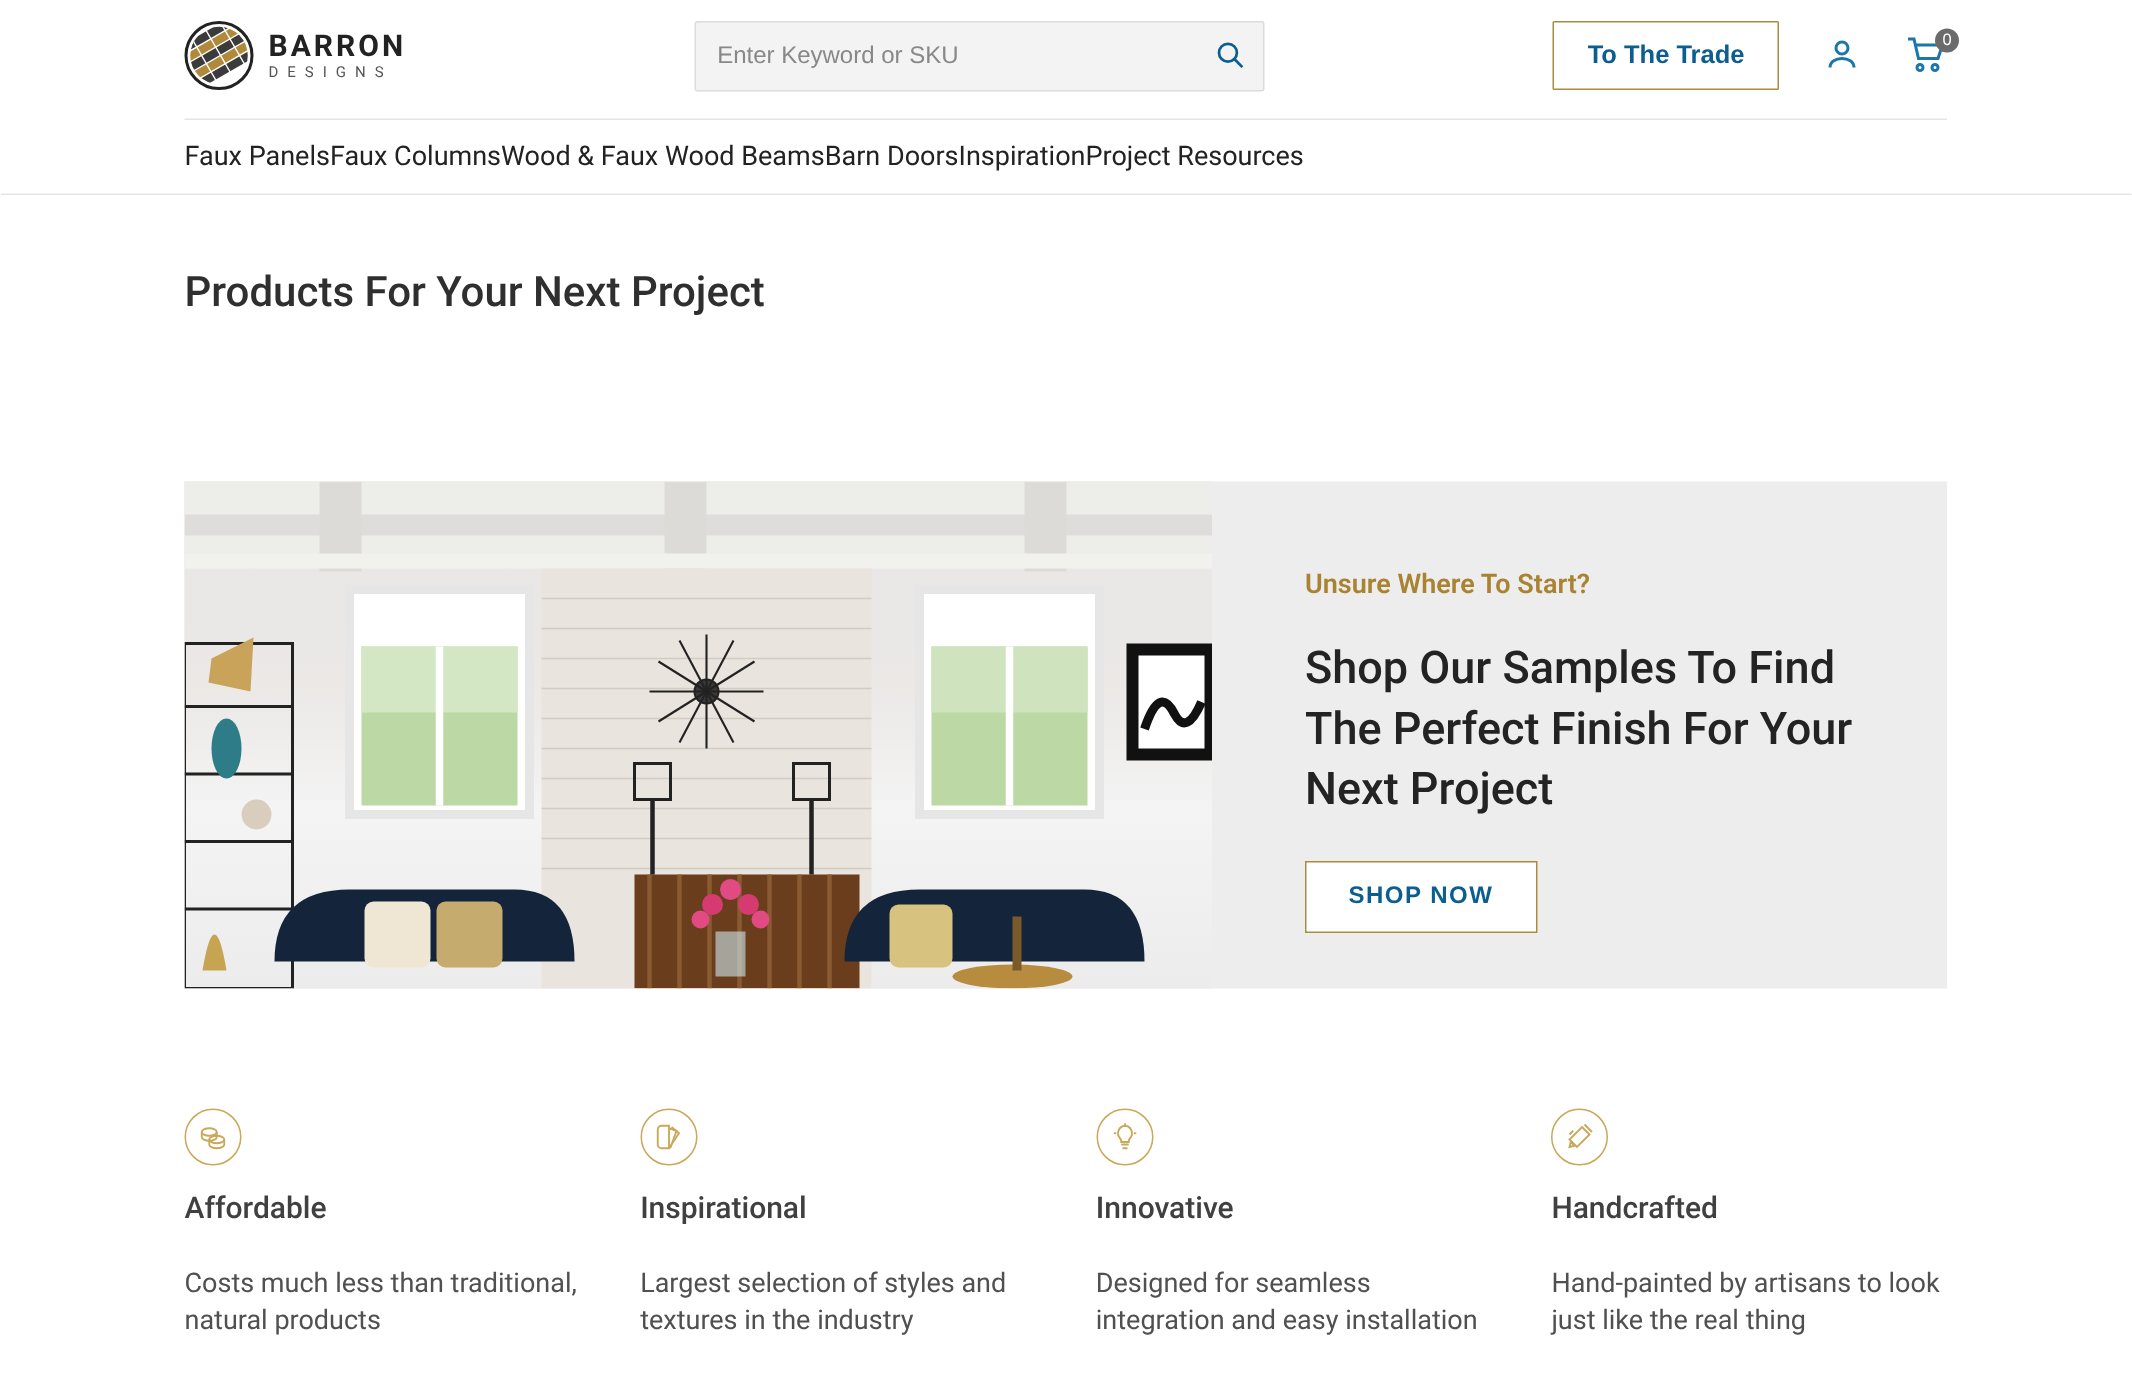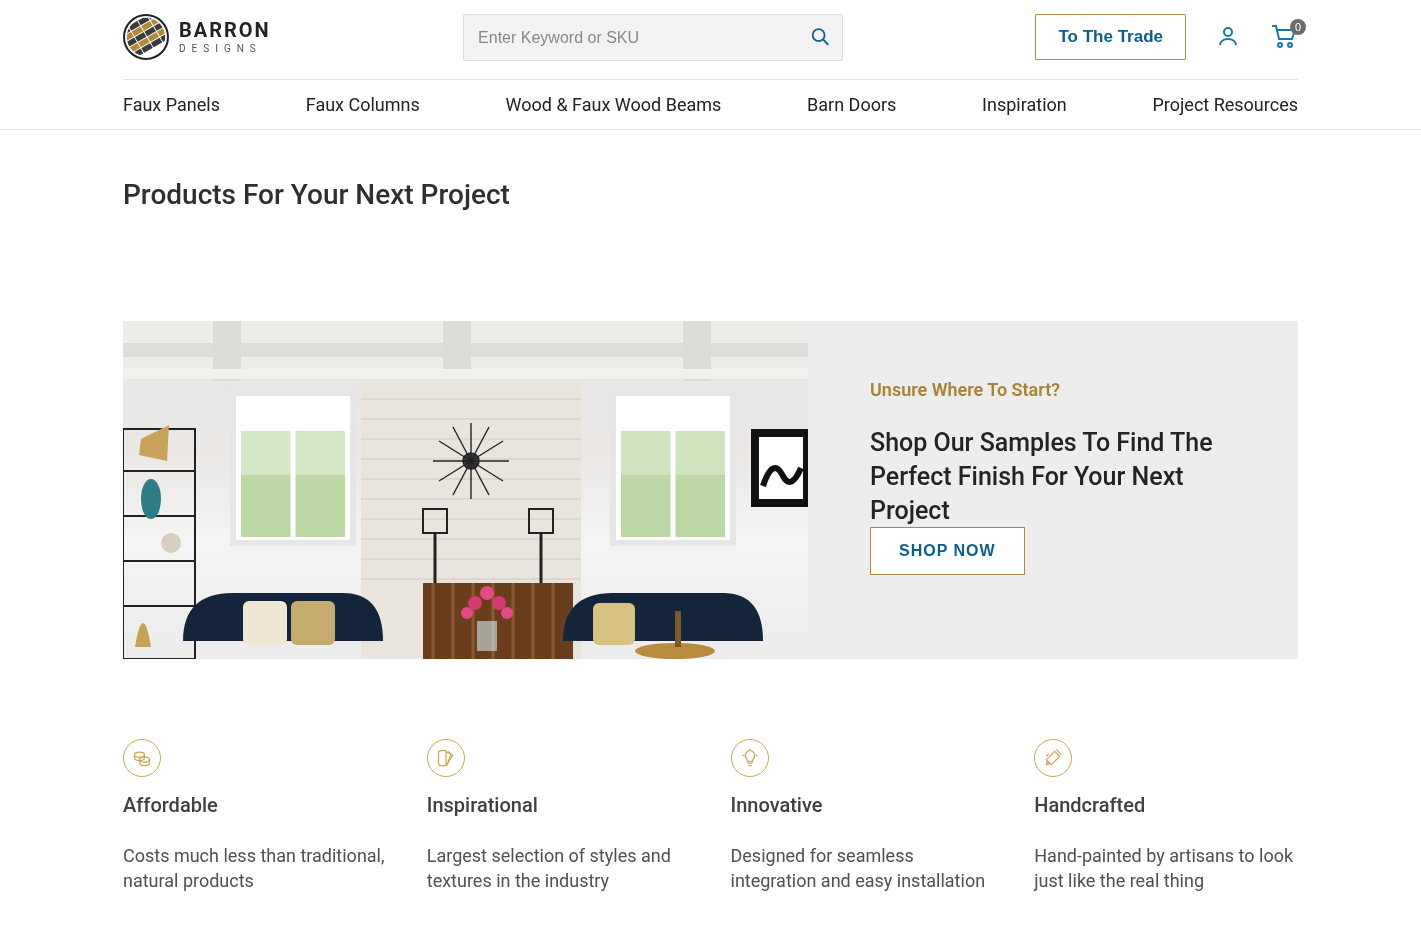--- a/index.html
+++ b/index.html
@@ -28,37 +28,37 @@
   font-size:17px; padding:12px 22px; cursor:pointer; border-radius:1px;
 }
 .icon-btn { background:none; border:none; cursor:pointer; position:relative; padding:0; }
 .cart-badge {
   position:absolute; top:-4px; right:-8px; background:#6b6b6b; color:#fff;
   font-size:11px; border-radius:50%; width:16px; height:16px;
   display:flex; align-items:center; justify-content:center;
 }
 
 .divider-top { border-top:1px solid #e5e5e5; margin-top:4px; }
-.nav-row { display:flex; justify-content:space-between; padding:14px 0 14px 0; }
+.nav-row { display:flex; padding:14px 0 14px 0; }
 .nav-item { font-size:18px; color:#222; cursor:pointer; }
 .divider-full { border-top:1px solid #e5e5e5; width:100vw; position:relative; left:50%; transform:translateX(-50%); }
 
 .page-title { font-size:28px; color:#2f2f2f; font-weight:500; margin-top:48px; margin-bottom:110px; }
 
 .banner { display:flex; background:#ededed; }
 .banner-img {
   width:685px; height:338px; background:#ddd; position:relative; overflow:hidden;
   background:linear-gradient(180deg,#e7e7e7 0%,#ebe8e6 40%,#f4f4f4 65%,#ececec 100%);
   display:flex; align-items:flex-end; justify-content:center;
 }
 .banner-img svg { position:absolute; inset:0; }
 
 .banner-content { flex:1; padding:58px 58px 0 62px; }
 .banner-eyebrow { color:#a98332; font-size:18px; font-weight:600; margin-bottom:26px; }
-.banner-heading { color:#232323; font-size:25px; font-weight:500; line-height:1.35; }
+.banner-heading { color:#232323; font-size:30px; font-weight:500; line-height:1.35; margin-bottom:26px; }
 .shop-now-btn {
   border:1px solid #a98c3f; background:#fff; color:#0b5e8f; font-weight:700;
   letter-spacing:1px; font-size:16px; padding:14px 28px; cursor:pointer;
 }
 
 .features { display:flex; gap:40px; margin-top:80px; }
 .feature { flex:1; }
 .feature-icon {
   width:38px; height:38px; border:1px solid #c9a85a; border-radius:50%;
   display:flex; align-items:center; justify-content:center; margin-bottom:16px;

